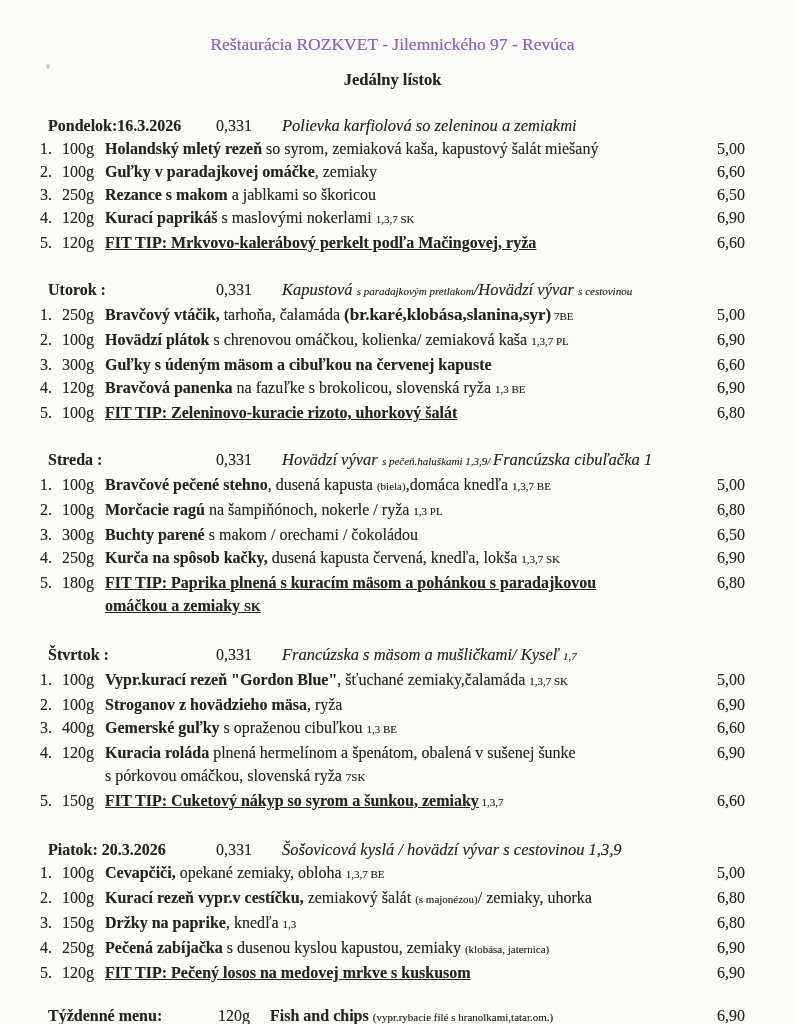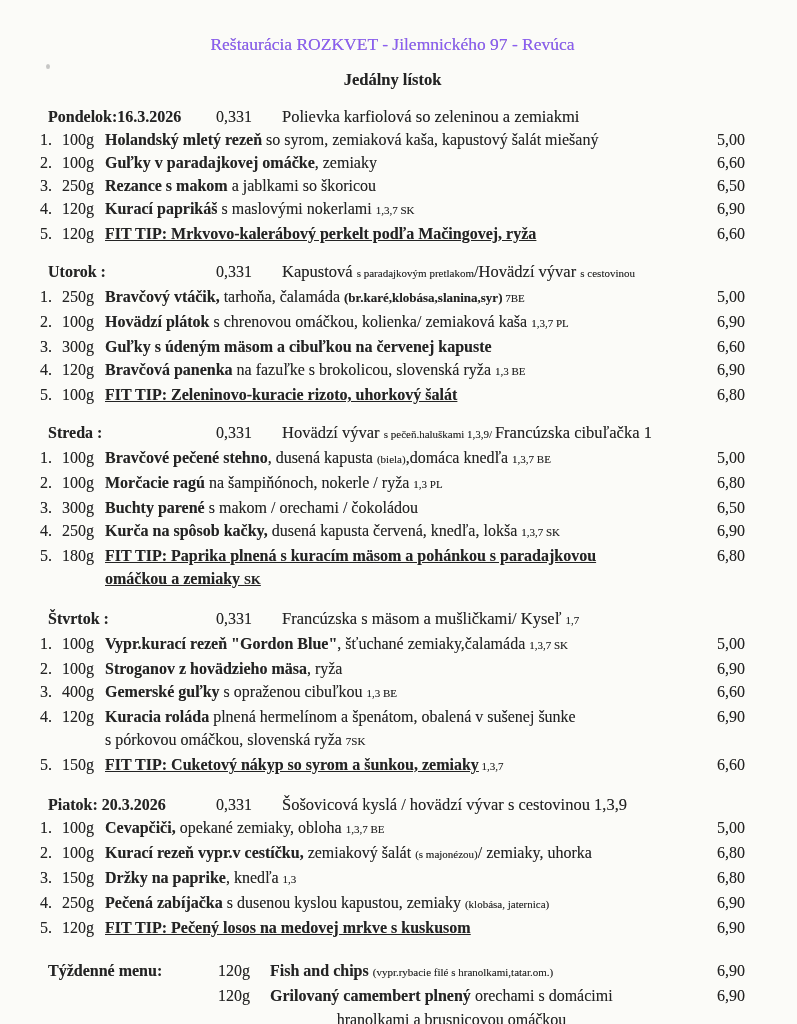--- a/index.html
+++ b/index.html
@@ -10,34 +10,34 @@
     color:#242424;
     font-size:16px;
     position:relative;
     overflow:hidden;
     text-shadow:0 0 .5px rgba(60,60,60,.45);
   }
   .page{padding:26px 52px 0 40px;}
   .speck{position:absolute;left:46px;top:64px;width:4px;height:5px;background:#9a9a9a;border-radius:50%;opacity:.55;}
   .title{text-align:center;font-size:17.5px;color:#8b5cf6;margin-top:8px;}
   .subtitle{text-align:center;font-weight:bold;font-size:16.5px;margin-top:15px;}
-  .day{margin-top:15px;}
+  .day{margin-top:24px;}
   .day-header{display:flex;line-height:23px;align-items:baseline;}
   .day-label{font-weight:bold;width:176px;flex:0 0 auto;padding-left:8px;box-sizing:border-box;}
   .portion{width:66px;flex:0 0 auto;}
-  .soup{flex:1;font-size:16.5px;}
+  .soup{flex:1;font-size:16.5px;font-style:italic;}
   .item{display:flex;line-height:23px;align-items:baseline;}
   .no{width:22px;flex:0 0 auto;}
   .wt{width:43px;flex:0 0 auto;}
   .txt{flex:1;padding-right:4px;}
   .price{width:48px;flex:0 0 auto;text-align:right;}
   .sg-n{}
   .sg-b{font-weight:bold;}
   .sg-sm{font-size:11px;}
-  .sg-smb{font-size:13px;font-weight:bold;}
+  .sg-smb{font-size:17px;font-weight:bold;}
   .sg-bu{font-weight:bold;text-decoration:underline;}
   .sg-smu{font-size:12.5px;font-weight:bold;text-decoration:underline;}
   .sg-ctr{display:block;text-align:center;padding-right:60px;}
   .weekly{margin-top:20px;}
   .weekly-row{display:flex;line-height:24px;align-items:baseline;}
   .weekly-label{font-weight:bold;width:178px;flex:0 0 auto;padding-left:8px;box-sizing:border-box;}
   .weekly-wt{width:52px;flex:0 0 auto;}
   .weekly-spacer{width:178px;flex:0 0 auto;}
 </style>
 </head>

